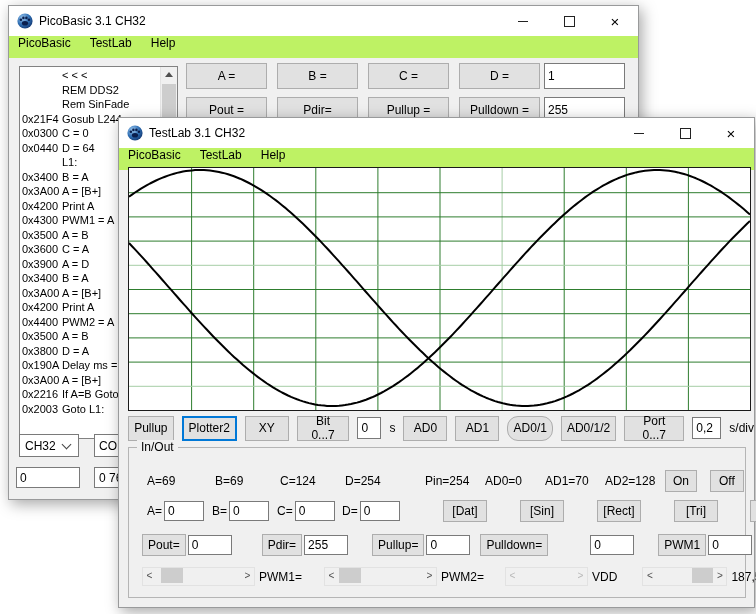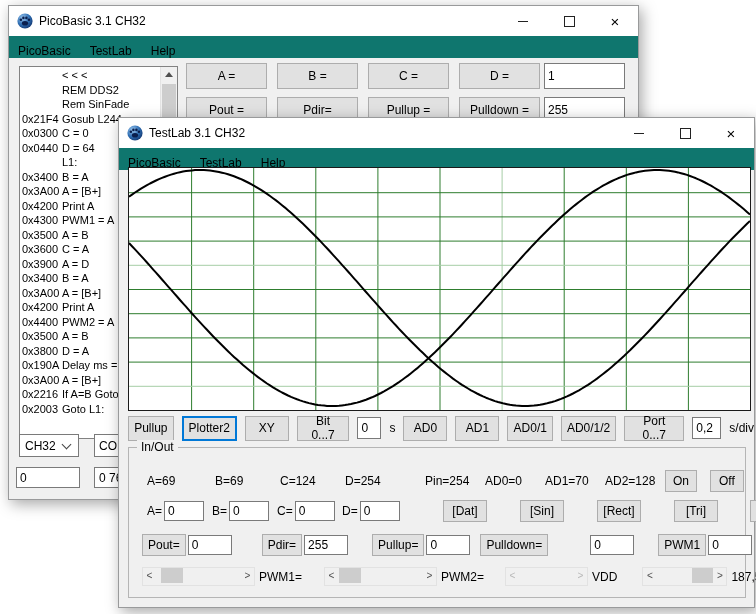--- a/index.html
+++ b/index.html
@@ -10,21 +10,21 @@
   #back-win{left:8px;top:5px;width:629px;height:493px;}
   #front-win{left:118px;top:117px;width:635px;height:489px;}
   .titlebar{height:30px;background:#ffffff;display:flex;align-items:center;padding-left:8px;}
   .appicon{width:16px;height:16px;margin-right:6px;display:inline-block;}
   .title{font-size:12px;}
   .caption-btns{margin-left:auto;display:flex;height:30px;}
   .cap-btn{width:46px;height:30px;display:flex;align-items:center;justify-content:center;cursor:default;}
   .glyph-min{display:inline-block;width:10px;border-top:1px solid #222;}
   .glyph-max{display:inline-block;width:9px;height:9px;border:1px solid #222;}
   .glyph-close{font-size:15px;line-height:15px;}
-  .menubar{height:22px;background:#0f766e;display:flex;align-items:flex-end;padding-left:9px;font-size:12px;}
+  .menubar{height:22px;background:#bef264;display:flex;align-items:flex-start;padding-left:9px;font-size:12px;}
   .menu-item{margin-right:19px;}
   .client{position:absolute;left:0;right:0;top:52px;bottom:0;background:#f0f0f0;}
   
   .listbox{position:absolute;left:10px;top:8px;width:157px;height:371px;background:#fff;
            border:1px solid #828282;overflow:hidden;font-size:11px;}
   .lst-lines{position:absolute;left:0;top:1px;right:16px;}
   .lst-line{display:flex;line-height:14.5px;white-space:nowrap;}
   .lst-addr{width:40px;padding-left:2px;flex:0 0 40px;}
   .lst-scrollbar{position:absolute;right:0;top:0;bottom:0;width:16px;background:#f0f0f0;border-left:1px solid #e3e3e3;}
   .lst-up{position:absolute;top:5px;left:4px;width:0;height:0;
@@ -305,21 +305,21 @@
 
     <div class="toolbar" id="toolbar">
         <button class="tb-btn btn" style="min-width: 44px;">Pullup</button>
         <button class="tb-btn btn focused" style="min-width: 44px;">Plotter2</button>
         <button class="tb-btn btn" style="min-width: 44px;">XY</button>
         <button class="tb-btn btn" style="min-width: 44px;">Bit 0...7</button>
         <input class="field" value="0" style="width: 24px; height: 22px;">
         <span class="tb-lbl">s</span>
         <button class="tb-btn btn" style="min-width: 44px;">AD0</button>
         <button class="tb-btn btn" style="min-width: 44px;">AD1</button>
-        <button class="tb-btn btn" style="min-width: 44px;">AD0/1</button>
+        <button class="tb-btn btn" style="min-width: 44px; border-radius: 11px;">AD0/1</button>
         <button class="tb-btn btn" style="min-width: 44px;">AD0/1/2</button>
         <button class="tb-btn btn" style="min-width: 44px;">Port 0...7</button>
         <input class="field" value="0,2" style="width: 29px; height: 22px;">
         <span class="tb-lbl">s/div</span>
       </div>
 
     <div class="groupbox">
       <span class="gb-legend">In/Out</span>
 
       <div class="io-row io-row1">

